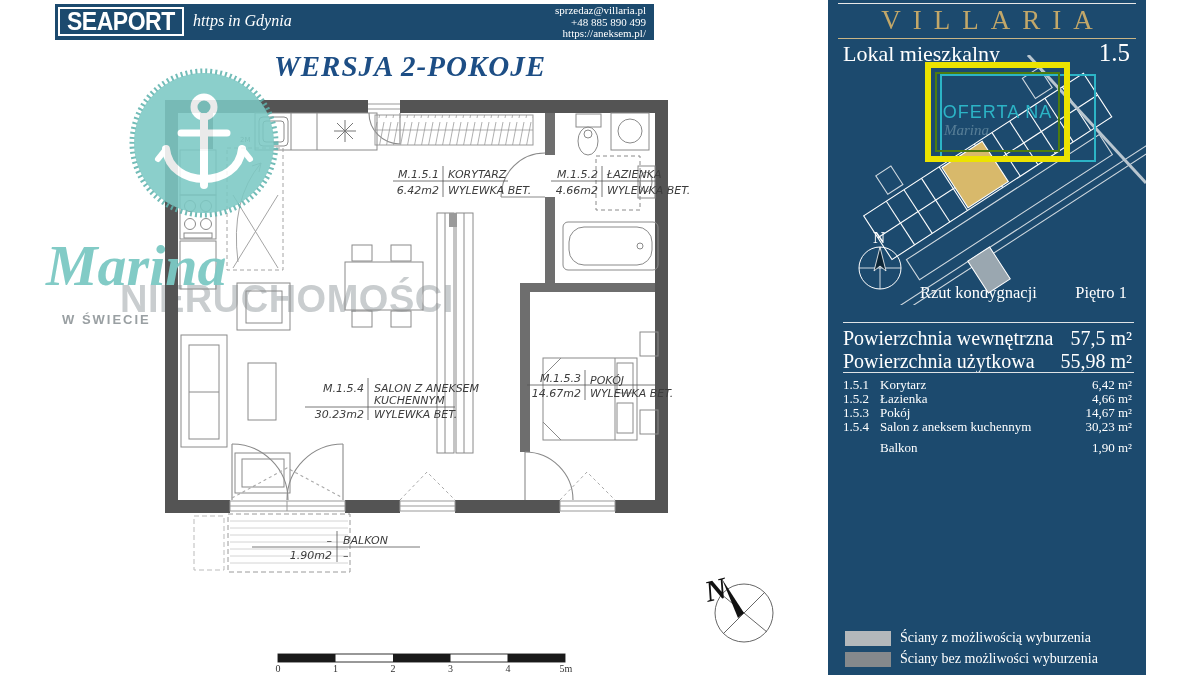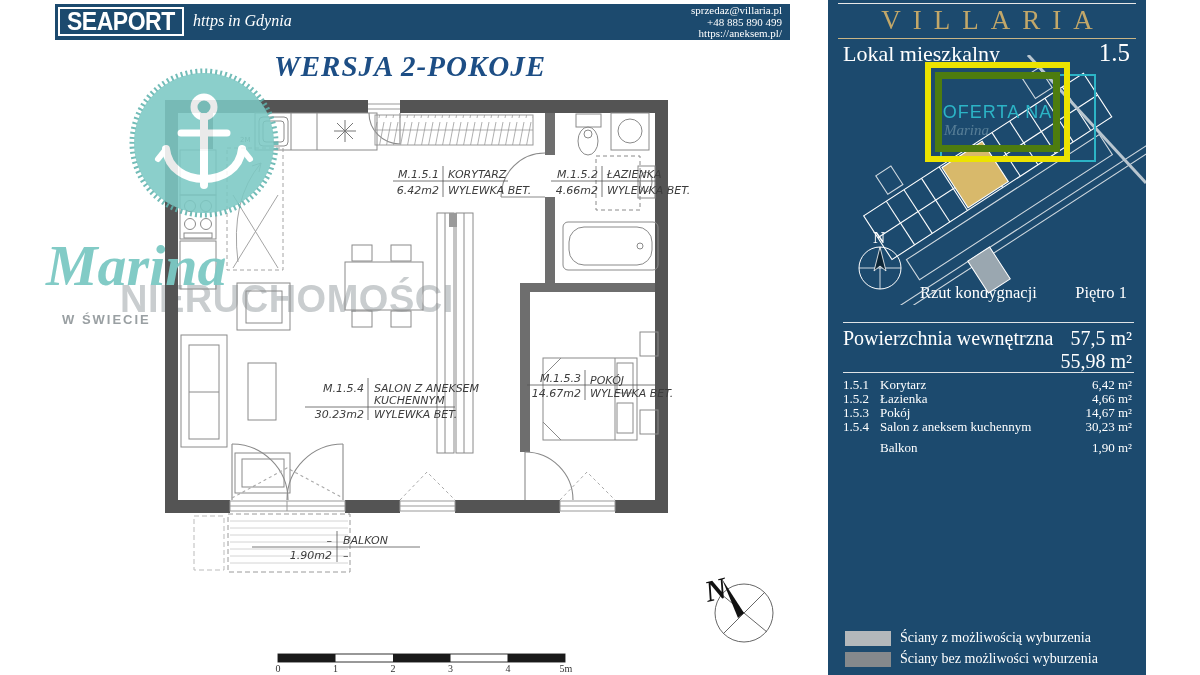--- a/index.html
+++ b/index.html
@@ -1,19 +1,19 @@
 <!DOCTYPE html>
 <html><head>
 <meta charset="utf-8">
 <style>
   html,body{margin:0;padding:0;}
   body{width:1200px;height:675px;position:relative;background:#fff;font-family:"Liberation Serif",serif;overflow:hidden;}
 
   
-  .topbar{position:absolute;left:55px;top:4px;width:735px;height:36px;background:#1c4a6e;}
+  .topbar{position:absolute;left:55px;top:4px;width:599px;height:36px;background:#1c4a6e;}
   .seaport-box{position:absolute;left:3px;top:3px;height:25px;border:2px solid #fff;padding:0 7px;display:flex;align-items:center;}
   .seaport-box span{color:#fff;font-family:"Liberation Sans",sans-serif;font-weight:bold;font-size:23px;letter-spacing:-.5px;line-height:1;transform:scaleY(1.15);}
   .tagline{position:absolute;left:138px;top:8px;color:#fff;font-style:italic;font-size:16px;font-family:"Liberation Serif",serif;}
   .contact{position:absolute;right:8px;top:1px;text-align:right;color:#fff;font-size:11px;line-height:11.5px;}
 
   
   .main-title{position:absolute;left:250px;top:50px;width:320px;text-align:center;font-style:italic;font-weight:bold;font-size:29px;color:#1d4e85;letter-spacing:1px;z-index:4;}
 
   
   .wm-circle{position:absolute;left:128px;top:67px;width:152px;height:152px;z-index:3;opacity:.88;}
@@ -26,21 +26,21 @@
   
   .sidebar{position:absolute;left:828px;top:0;width:318px;height:675px;background:#1c4a6e;color:#fff;}
   .sb-topline{position:absolute;top:3px;left:10px;right:10px;height:1px;background:#e8e8e8;}
   .sb-brand{position:absolute;top:5px;left:0;right:0;text-align:center;font-size:27px;color:#c2a769;letter-spacing:12px;text-indent:12px;}
   .sb-brandline{position:absolute;top:38px;left:10px;right:10px;height:1px;background:#c9b585;}
   .sb-unit-label{position:absolute;top:41px;left:15px;font-size:22px;}
   .sb-unit-no{position:absolute;top:39px;right:16px;font-size:25px;}
   .siteplan{position:absolute;left:0;top:55px;z-index:1;}
   .badge-ghost{position:absolute;left:112px;top:74px;width:152px;height:84px;border:2px solid #2cb4c6;z-index:4;}
   .badge{position:absolute;left:97px;top:62px;width:133px;height:88px;border:6px solid #ece300;z-index:5;}
-  .badge-inner{position:absolute;left:4px;top:4px;right:4px;bottom:4px;border:7px solid #4d7c0f;display:flex;flex-direction:column;align-items:center;justify-content:center;}
+  .badge-inner{position:absolute;left:4px;top:4px;right:4px;bottom:4px;border:2px solid #4d7c0f;display:flex;flex-direction:column;align-items:center;justify-content:center;}
   .badge-l1{color:#2cb4c6;font-family:"Liberation Sans",sans-serif;font-size:18px;letter-spacing:1px;}
   .badge-l2{color:#f3e626;font-family:"Liberation Sans",sans-serif;font-weight:bold;font-size:20px;letter-spacing:.5px;}
   .badge-wm{position:absolute;left:116px;top:122px;z-index:6;color:#eafffb;opacity:.28;font-style:italic;font-size:15px;}
   .sb-caption{position:absolute;top:283px;left:92px;font-size:16.5px;}
   .sb-floor{position:absolute;top:283px;right:19px;font-size:16.5px;}
   .sb-line{position:absolute;left:15px;right:12px;height:1px;background:#dfe3e6;}
   .pw-row{position:absolute;left:15px;right:14px;font-size:20px;}
   .pw-row .val{position:absolute;right:0;top:0;text-align:center;}
   .room-row{position:absolute;left:15px;right:14px;font-size:13px;}
   .room-row .no{position:absolute;left:0;}
@@ -385,20 +385,21 @@
 
   <div class="sb-caption">Rzut kondygnacji</div>
   <div class="sb-floor">Piętro 1</div>
 
   <div class="sb-line" style="top:322px"></div>
   <div class="pw-row" style="top:327px">
     <span>Powierzchnia wewnętrzna</span>
     <span class="val">57,5 m²</span>
   </div>
   <div class="pw-row" style="top:350px">
+    <span>Powierzchnia użytkowa</span>
     <span class="val">55,98 m²</span>
   </div>
   <div class="sb-line" style="top:372px"></div>
 
   <div class="room-row" style="top:377px">
     <span class="no">1.5.1</span>
     <span class="nm">Korytarz</span>
     <span class="val">6,42 m²</span>
   </div>
   <div class="room-row" style="top:391px">

